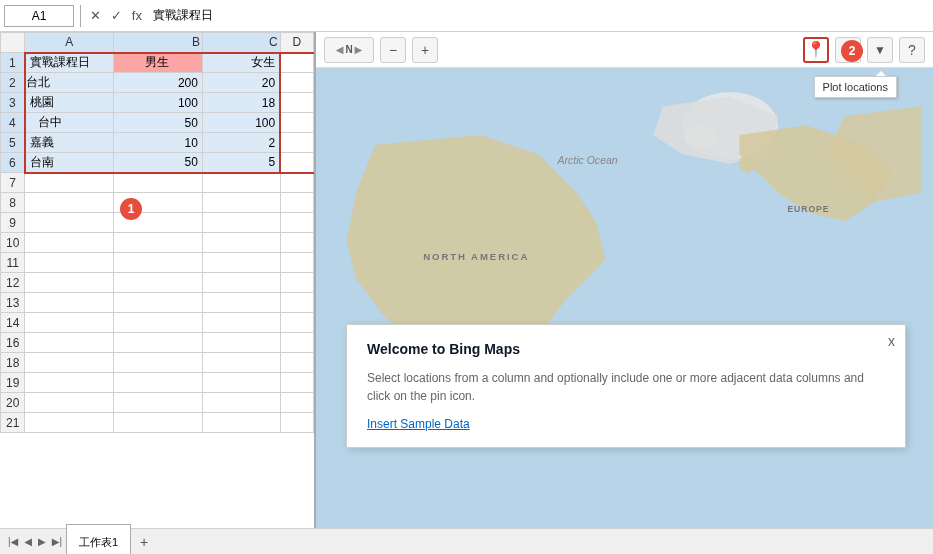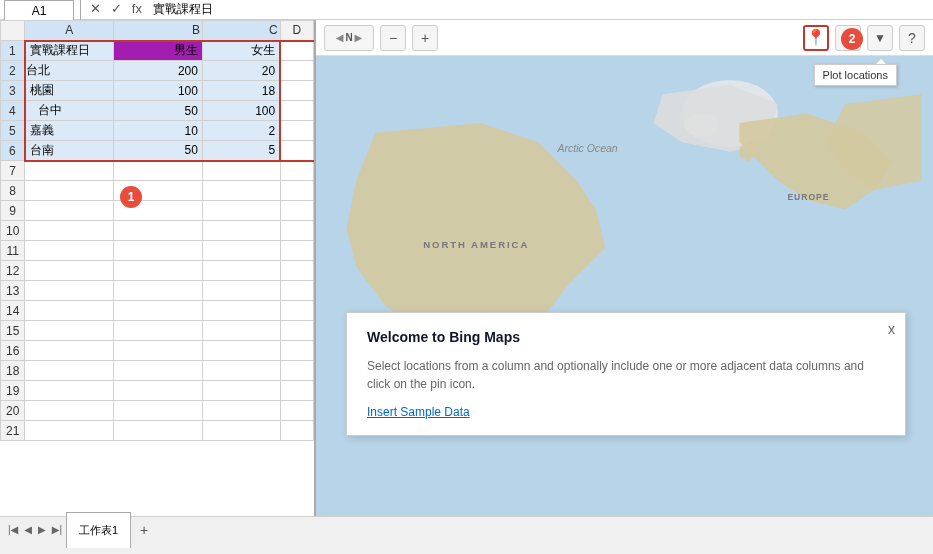--- a/index.html
+++ b/index.html
@@ -1,24 +1,24 @@
 <!DOCTYPE html>
 <html><head>
   <meta charset="utf-8">
   <style>
     * { box-sizing: border-box; margin: 0; padding: 0; }
     body { font-family: 'Segoe UI', Arial, sans-serif; font-size: 12px; background: #f0f0f0; overflow: hidden; width: 933px; height: 554px; }
 
     
     .formula-bar {
       display: flex;
-      align-items: flex-start;
+      align-items: center;
       background: #fff;
       border-bottom: 1px solid #d0d0d0;
-      height: 20px;
+      height: 32px;
       padding: 0 4px;
     }
     .cell-ref-box {
       width: 70px;
       border: 1px solid #aaa;
       padding: 2px 6px;
       font-size: 12px;
       text-align: center;
       height: 22px;
     }
@@ -338,21 +338,21 @@
             <th class="col-a" style="background:#d0e4f5;color:#333;">A</th>
             <th class="col-b" style="background:#d0e4f5;color:#333;">B</th>
             <th class="col-c" style="background:#d0e4f5;color:#333;">C</th>
             <th style="width:30px;">D</th>
           </tr>
         </thead>
         <tbody id="spreadsheet-body">
         <tr>
               <td class="row-header" style="background: rgb(208, 228, 245);">1</td>
               <td style="padding-left: 4px; background: rgb(220, 233, 247); border-top: 2px solid rgb(192, 57, 43); border-left: 2px solid rgb(192, 57, 43);">實戰課程日</td>
-              <td style="text-align: right; padding-right: 4px; background: #a21caf; border-top: 2px solid rgb(192, 57, 43);">男生</td>
+              <td style="text-align: center; padding-right: 4px; background: #fca5a5; border-top: 2px solid rgb(192, 57, 43);">男生</td>
               <td style="text-align: right; padding-right: 4px; background: rgb(220, 233, 247); border-top: 2px solid rgb(192, 57, 43); border-right: 2px solid rgb(192, 57, 43);">女生</td>
               <td style="width: 30px; border-top: 2px solid rgb(192, 57, 43);"></td>
             </tr>
             <tr>
               <td class="row-header" style="background: rgb(208, 228, 245);">2</td>
               <td style="padding-left: 0; background: rgb(220, 233, 247); border-left: 2px solid rgb(192, 57, 43);">台北</td>
               <td style="text-align: right; padding-right: 4px; background: rgb(220, 233, 247);">200</td>
               <td style="text-align: right; padding-right: 4px; background: rgb(220, 233, 247); border-right: 2px solid rgb(192, 57, 43);">20</td>
               <td style="width: 30px;"></td>
             </tr>
@@ -428,27 +428,20 @@
             </tr>
             <tr>
               <td class="row-header">13</td>
               <td style="padding-left: 4px;"></td>
               <td style="text-align: right; padding-right: 4px;"></td>
               <td style="text-align: right; padding-right: 4px;"></td>
               <td style="width: 30px;"></td>
             </tr>
             <tr>
               <td class="row-header">14</td>
-              <td style="padding-left: 4px;"></td>
-              <td style="text-align: right; padding-right: 4px;"></td>
-              <td style="text-align: right; padding-right: 4px;"></td>
-              <td style="width: 30px;"></td>
-            </tr>
-            <tr>
-              <td class="row-header">15</td>
               <td style="padding-left: 4px;"></td>
               <td style="text-align: right; padding-right: 4px;"></td>
               <td style="text-align: right; padding-right: 4px;"></td>
               <td style="width: 30px;"></td>
             </tr>
             <tr>
               <td class="row-header">16</td>
               <td style="padding-left: 4px;"></td>
               <td style="text-align: right; padding-right: 4px;"></td>
               <td style="text-align: right; padding-right: 4px;"></td>

